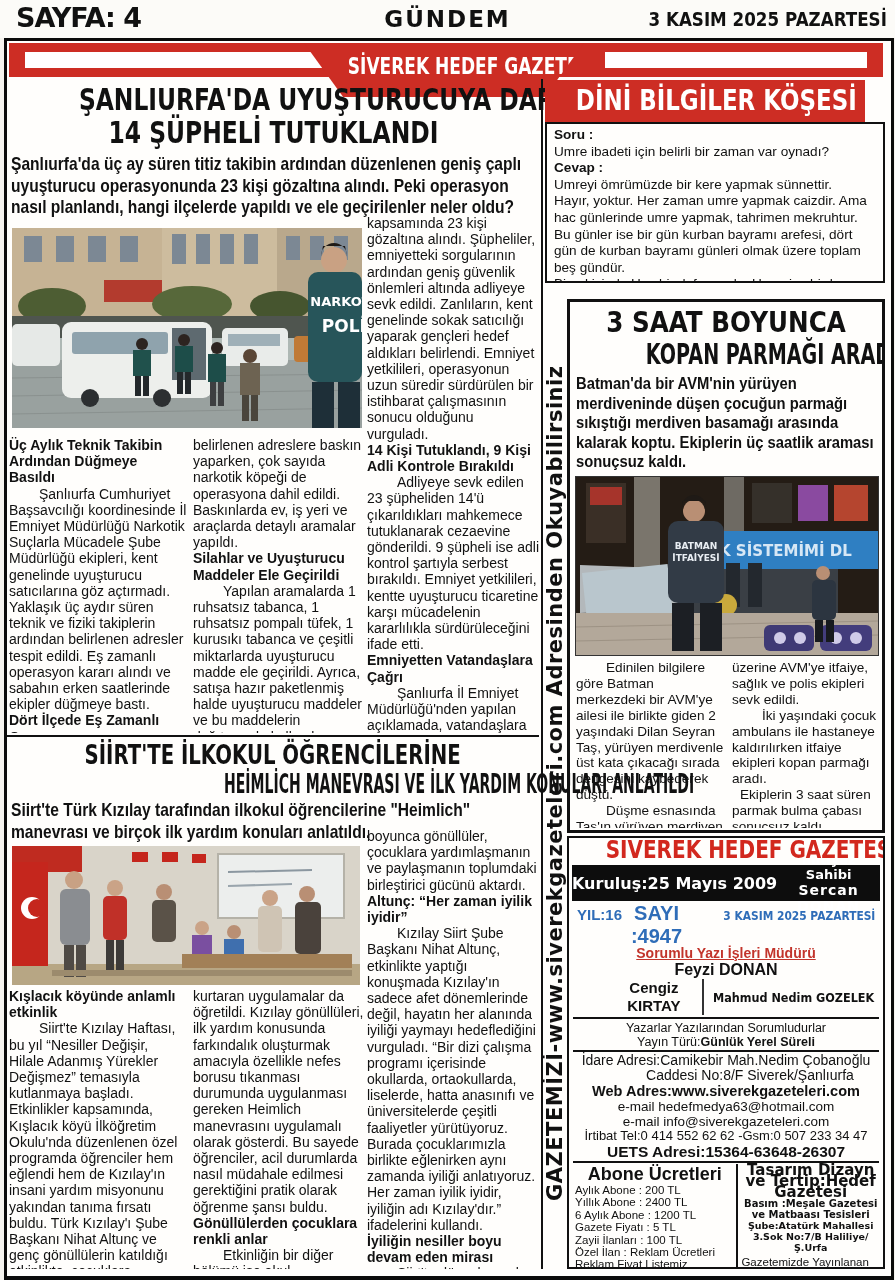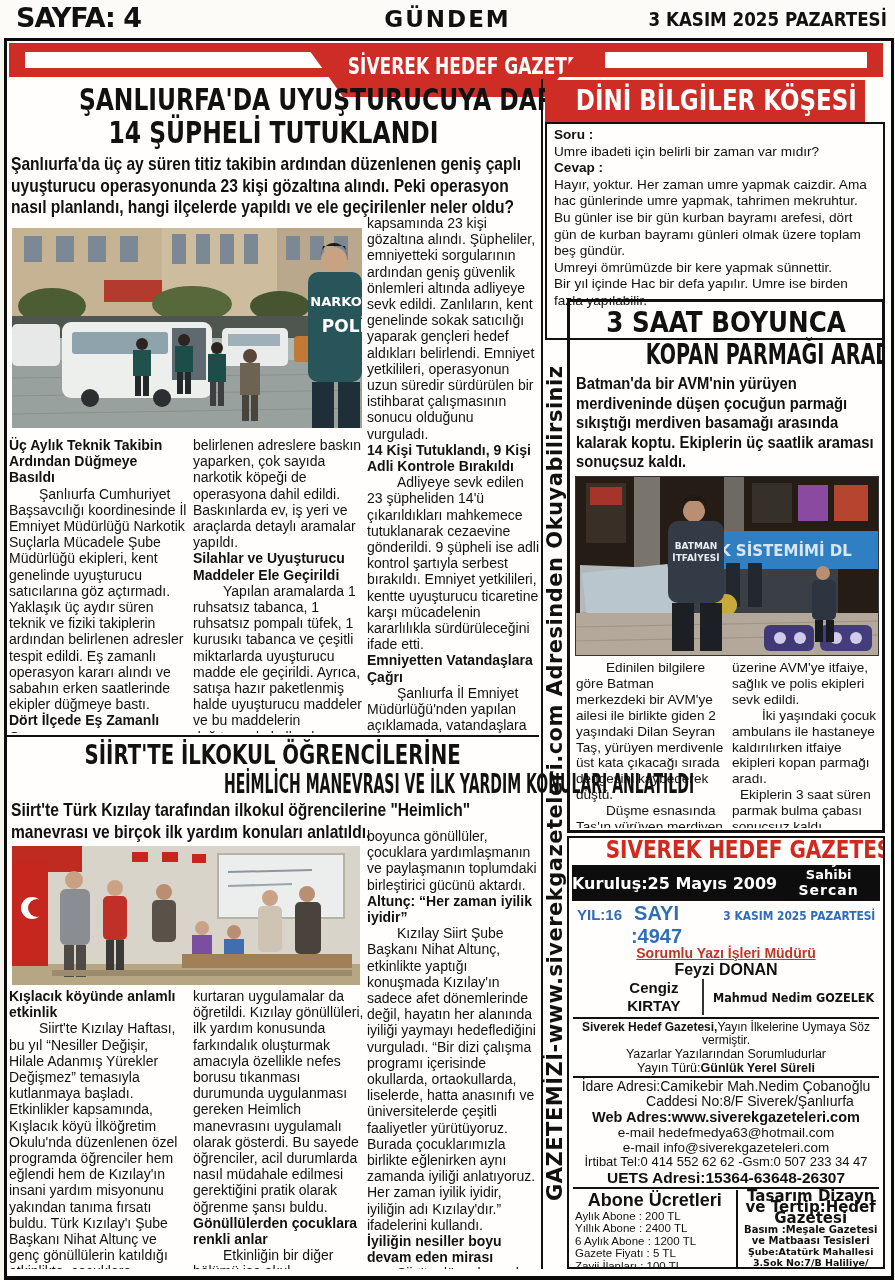--- a/index.html
+++ b/index.html
@@ -213,26 +213,26 @@
   </div>
 
   <div class="abs" style="left:534px;top:38px;width:2px;height:1190px;background:#111;"></div>
   <div class="abs" style="left:536px;top:256px;width:24px;height:972px;overflow:hidden;">
     <div class="vstrip" style="height:972px;width:24px;">GAZETEMİZİ-www.siverekgazeteleri.com Adresinden Okuyabilirsiniz</div>
   </div>
 
   <div class="abs red" style="left:538px;top:39px;width:320px;height:42px;text-align:center;">
     <span class="hl cx" style="font-size:28px;color:#fff;transform:scaleX(.82);line-height:42px;">DİNİ BİLGİLER KÖŞESİ</span>
   </div>
-  <div class="abs" style="left:538px;top:81px;width:340px;height:218px;border:2px solid #111;box-sizing:border-box;padding:3px 7px;font-size:13.6px;line-height:16.6px;overflow:hidden;">
+  <div class="abs" style="left:538px;top:81px;width:340px;height:161px;border:2px solid #111;box-sizing:border-box;padding:3px 7px;font-size:13.6px;line-height:16.6px;overflow:hidden;">
     <p class="b" style="font-weight:bold;">Soru :</p>
-    <p>Umre ibadeti için belirli bir zaman var mıdır?</p>
+    <p>Umre ibadeti için belirli bir zaman var oynadı?</p>
     <p class="b" style="font-weight:bold;">Cevap :</p>
+    <p>Umreyi ömrümüzde bir kere yapmak sünnettir.</p>
     <p>Hayır, yoktur. Her zaman umre yapmak caizdir. Ama hac günlerinde umre yapmak, tahrimen mekruhtur. Bu günler ise bir gün kurban bayramı arefesi, dört gün de kurban bayramı günleri olmak üzere toplam beş gündür.</p>
-    <p>Umreyi ömrümüzde bir kere yapmak sünnettir.</p>
     <p>Bir yıl içinde Hac bir defa yapılır. Umre ise birden fazla yapılabilir.</p>
 
   </div>
 
   <div class="abs" style="left:560px;top:258px;width:318px;height:534px;border:3px solid #111;box-sizing:border-box;overflow:hidden;">
     <div style="text-align:center;margin-top:4px;">
       <div><span class="hl cx" style="font-size:29px;transform:scaleX(.85);line-height:32px;">3 SAAT BOYUNCA</span></div>
       <div><span class="hl cx" style="font-size:29px;transform:scaleX(.66);line-height:32px;">KOPAN PARMAĞI ARADILAR</span></div>
     </div>
     <div style="margin:4px 0 0 6px;width:346px;transform:scaleX(.87);transform-origin:left top;font-weight:bold;font-size:17px;line-height:19.5px;">Batman'da bir AVM'nin yürüyen merdiveninde düşen çocuğun parmağı sıkıştığı merdiven basamağı arasında kalarak koptu. Ekiplerin üç saatlik araması sonuçsuz kaldı.</div>
@@ -312,21 +312,20 @@
       <div class="blue" style="flex:1;font-weight:bold;font-size:20px;">SAYI :4947</div>
       <div style="flex:1.1;text-align:right;"><span class="blue cx" style="font-family:'DejaVu Sans',sans-serif;font-weight:bold;font-size:13px;transform:scaleX(.82);transform-origin:right top;">3 KASIM 2025 PAZARTESİ</span></div>
     </div>
     <div class="crimson u" style="font-weight:bold;font-size:14px;line-height:15px;margin-top:20px;">Sorumlu Yazı İşleri Müdürü</div>
     <div style="font-weight:bold;font-size:16px;line-height:18px;">Feyzi DONAN</div>
     <div style="display:flex;line-height:18px;align-items:center;">
       <div style="flex:1;font-weight:bold;font-size:15px;border-right:2px solid #333;padding-left:37px;">Cengiz KIRTAY</div>
       <div style="flex:1;"><span class="cx" style="font-family:'DejaVu Sans',sans-serif;font-weight:bold;font-size:12.5px;transform:scaleX(.9);">Mahmud Nedim GOZELEK</span></div>
     </div>
     <hr class="rule" style="margin:2px 4px;">
-    <div style="font-size:12px;line-height:13px;"><span style="font-weight:bold;">Siverek Hedef Gazetesi,</span><span>Yayın İlkelerine Uymaya Söz vermiştir.</span></div>
     <div style="font-size:12.5px;line-height:14px;">Yazarlar Yazılarından Sorumludurlar</div>
     <div style="font-size:12.5px;line-height:14px;"><span>Yayın Türü:</span><span style="font-weight:bold;">Günlük Yerel Süreli</span></div>
     <hr class="rule" style="margin:1px 4px;">
     <div style="font-size:14px;line-height:15px;">İdare Adresi:Camikebir Mah.Nedim Çobanoğlu</div>
     <div style="font-size:14px;line-height:15px;margin-left:48px;">Caddesi No:8/F Siverek/Şanlıurfa</div>
     <div style="font-weight:bold;font-size:14.5px;line-height:16px;">Web Adres:www.siverekgazeteleri.com</div>
     <div style="font-size:13.5px;line-height:15px;">e-mail hedefmedya63@hotmail.com</div>
     <div style="font-size:13.5px;line-height:15px;">e-mail info@siverekgazeteleri.com</div>
     <div style="font-size:13px;line-height:14px;">İrtibat Tel:0 414 552 62 62 -Gsm:0 507 233 34 47</div>
     <div style="font-weight:bold;font-size:15.5px;line-height:17px;">UETS Adresi:15364-63648-26307</div>

